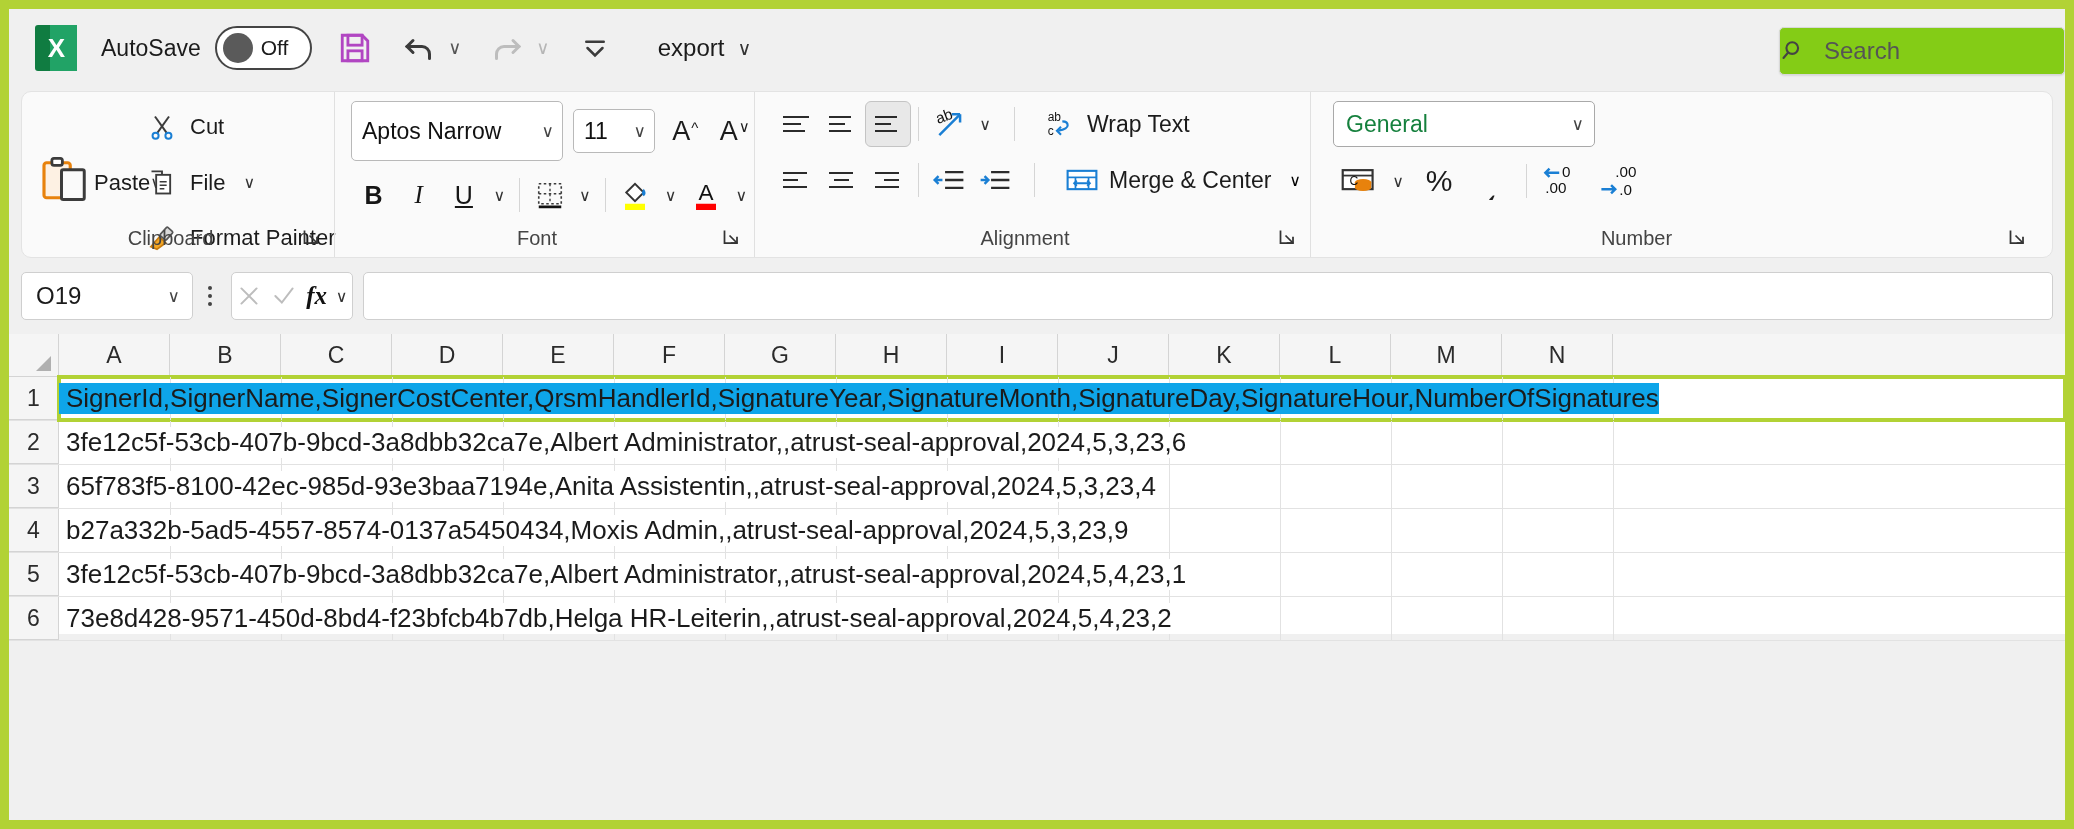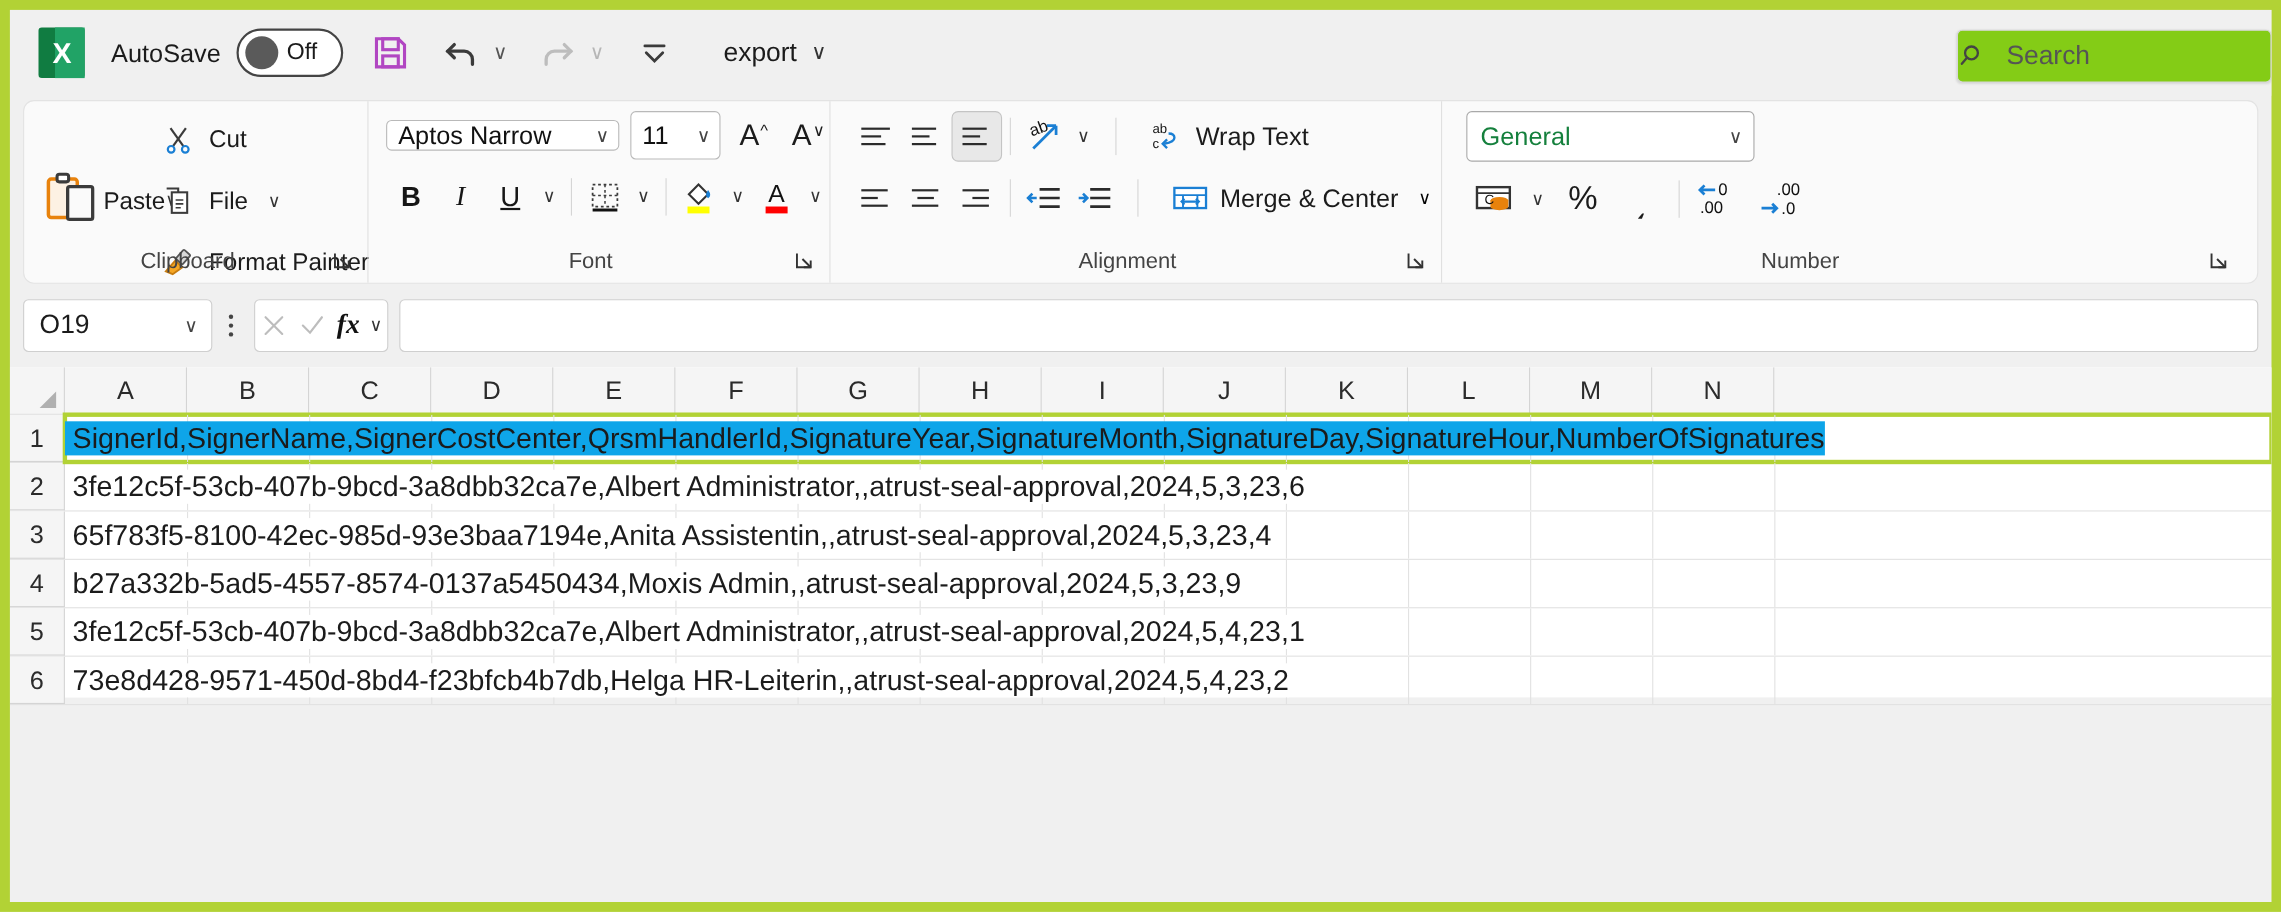--- a/index.html
+++ b/index.html
@@ -176,21 +176,21 @@
   .paste-btn .pchev { font-size: 16px; color: #333; margin-top: 1px; }
   .clip-items { display: flex; flex-direction: column; justify-content: flex-start; padding-top: 6px; gap: 18px; }
   .clip-item { display: flex; align-items: center; height: 38px; }
   .clip-item .ci-ic { width: 44px; display: flex; justify-content: center; align-items: center; }
   .clip-item .ci-tx { font-size: 22px; color: #1b1b1b; margin-left: 6px; white-space: nowrap; }
   .clip-item .ci-chev { font-size: 16px; color: #333; margin-left: 18px; }
 
   
   .g-font { width: 420px; padding-left: 16px; }
   .fontname-box {
-    width: 224px; height: 28px;
+    width: 224px; height: 60px;
     border: 1px solid #b9b9b9; border-radius: 5px;
     background: #fff;
     display: flex; align-items: center;
     padding: 0 8px 0 10px;
     justify-content: space-between;
   }
   .fontname-box .v { font-size: 23px; color: #111; }
   .fontsize-box {
     width: 86px; height: 44px;
     border: 1px solid #b9b9b9; border-radius: 5px;

